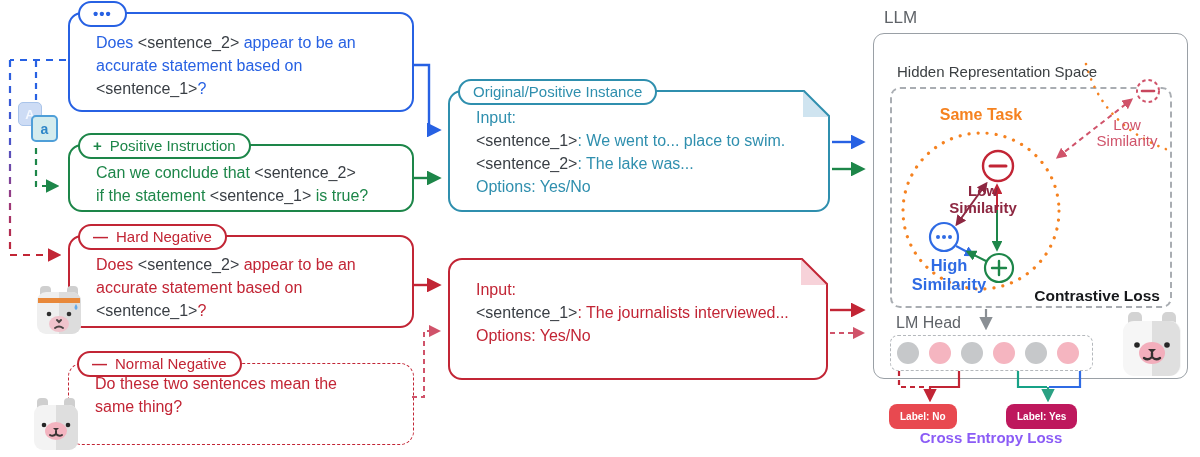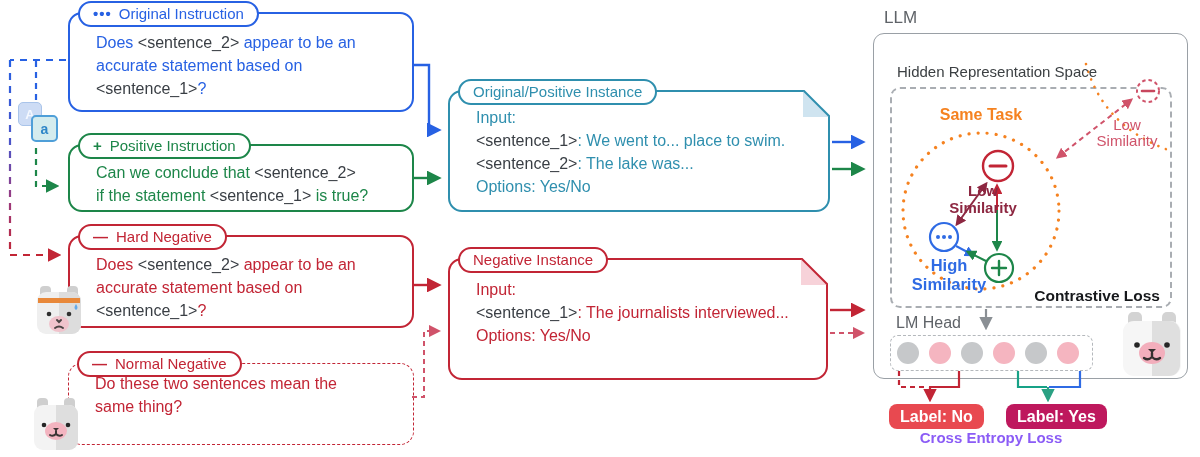--- a/index.html
+++ b/index.html
@@ -23,36 +23,35 @@
   .llm-box{position:absolute;left:873px;top:33px;width:315px;height:346px;border:1.6px solid #9aa0a6;
            border-radius:11px;background:#fff;z-index:1;box-sizing:border-box;}
   .hrs-box{position:absolute;left:890px;top:87px;width:282px;height:221px;border:2px dashed #a9adb2;
            border-radius:10px;z-index:2;box-sizing:border-box;}
   .lmh-box{position:absolute;left:890px;top:335px;width:203px;height:36px;border:1.8px dashed #b4b8bc;
            border-radius:8px;z-index:2;box-sizing:border-box;display:flex;align-items:center;padding-left:6px;gap:10px;}
   .cell{width:22px;height:22px;border-radius:50%;flex:0 0 auto;}
   .cell-gray{background:#c6c8ca;}
   .cell-pink{background:#f5b5c0;}
   .lbl{position:absolute;z-index:6;white-space:nowrap;}
-  .badge{position:absolute;z-index:6;color:#fff;font-weight:700;font-size:16px;line-height:19px;
+  .badge{position:absolute;z-index:6;color:#fff;font-weight:700;font-size:10px;line-height:19px;
          padding:3px 11px;border-radius:8px;white-space:nowrap;}
   .icon-abs{position:absolute;z-index:6;}
   
   .overlay{position:absolute;left:0;top:0;width:1200px;height:457px;z-index:5;pointer-events:none;}
   .txt-center{text-align:center;}
 </style>
 </head>
 <body>
 
 <div class="stage">
 
   <div class="ibox c-blue" style="left:68px;top:12px;width:346px;height:100px;">
     <div class="pill c-blue">
       <span class="picon">•••</span>
-      <span>Original Instruction</span>
     </div>
     <div class="body" style="padding-top:17px;">
         <div><span>Does </span><span class="seg-dark">&lt;sentence_2&gt;</span><span> appear to be an</span></div>
         <div><span>accurate statement based on</span></div>
         <div><span class="seg-dark">&lt;sentence_1&gt;</span><span>?</span></div>
       </div>
   </div>
 
   <div class="ibox c-green" style="left:68px;top:144px;width:346px;height:68px;">
     <div class="pill c-green">
@@ -145,23 +144,20 @@
   </div>
 
   <div class="ibox c-red" style="left:448px;top:258px;width:380px;height:122px;">
     <div class="fold">
       <svg width="30" height="30">
         <path d="M3,0 L30,0 L30,27 Z" fill="#ffffff"></path>
         <path d="M3,0 L30,27 L3,27 Z" fill="#f7d2d9"></path>
         <path d="M3,0 L30,27" stroke="#c22535" stroke-width="2" fill="none"></path>
       </svg>
     </div>
-    <div class="pill c-red">
-      <span>Negative Instance</span>
-    </div>
     <div class="body" style="padding-top:18px;">
         <div><span>Input:</span></div>
         <div><span class="seg-dark">&lt;sentence_1&gt;</span><span>: The journalists interviewed...</span></div>
         <div><span>Options: Yes/No</span></div>
       </div>
   </div>
 
   <div class="lbl" style="left:884px;top:8px;font-size:17px;font-weight:500;color:#5f6368;">LLM</div>
   <div class="llm-box"></div>
 

